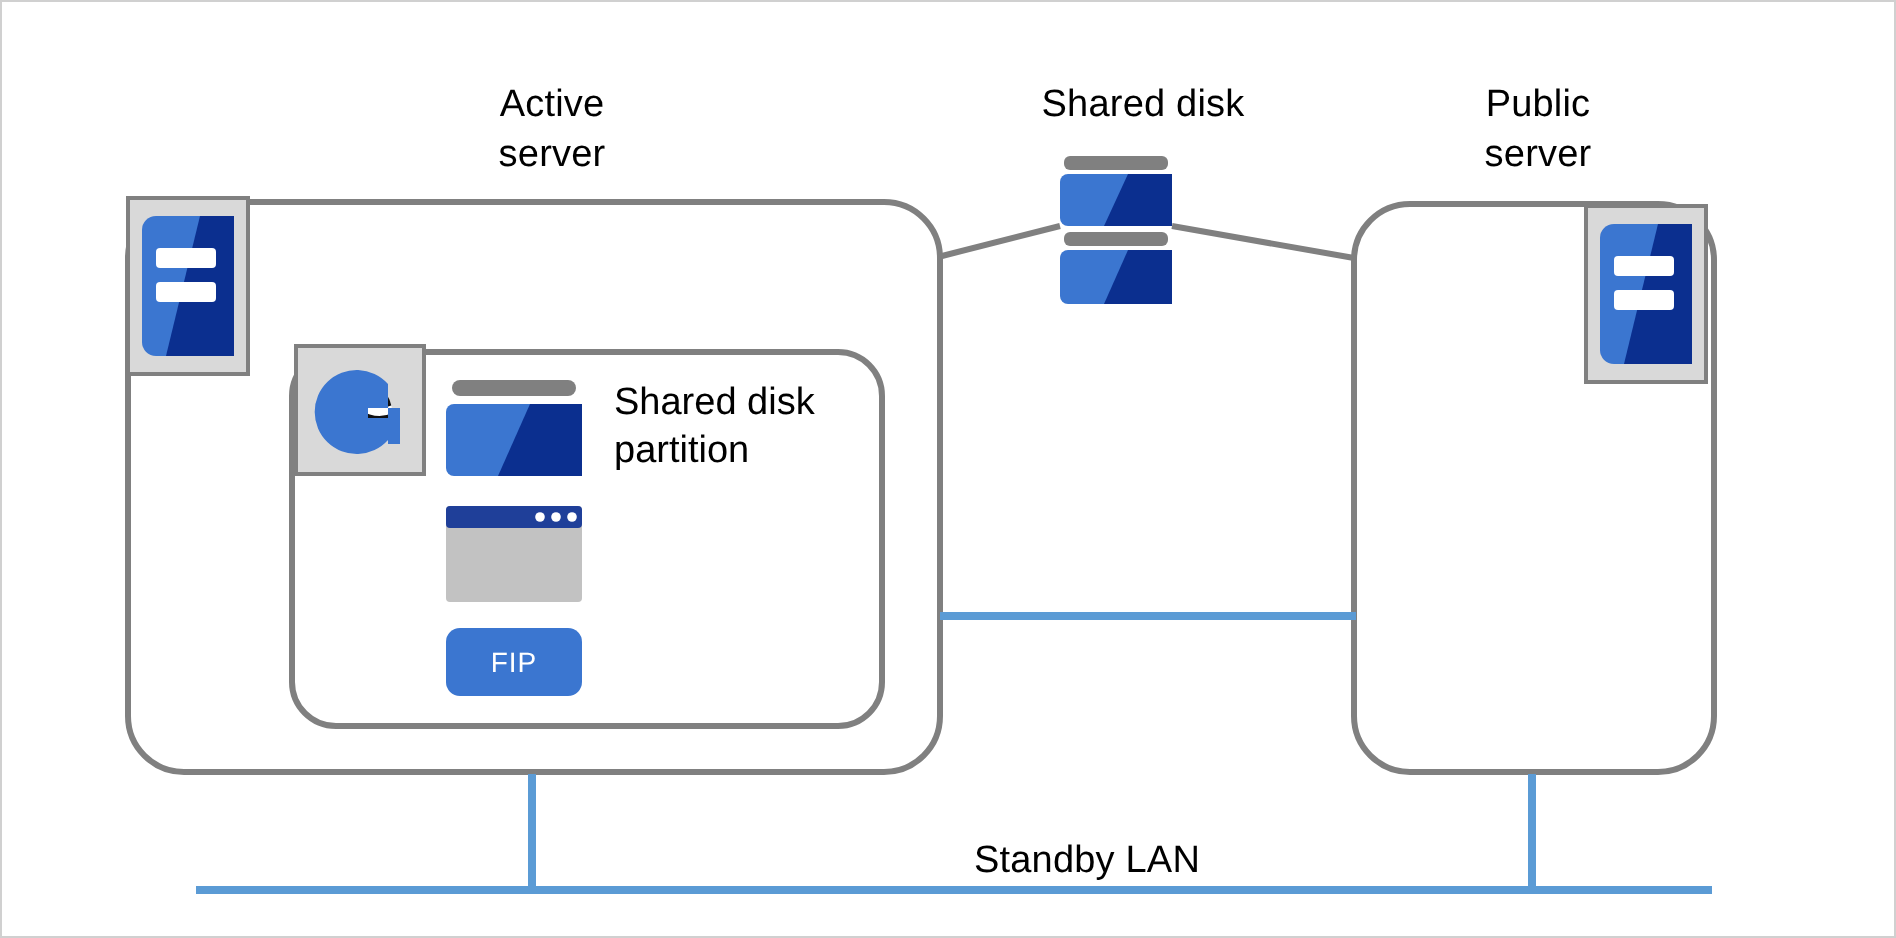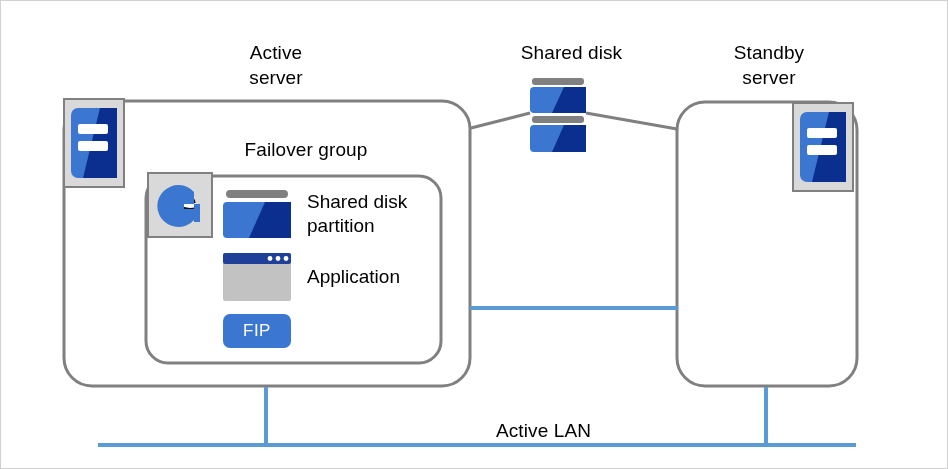--- a/index.html
+++ b/index.html
@@ -97,21 +97,21 @@
     width: 56px;
     height: 74px;
   }
 
   .fip-badge {
     width: 68px;
     height: 34px;
     border-radius: 7px;
     background: #3b76d0;
     color: #ffffff;
-    font-size: 17px;
+    font-size: 14px;
     display: flex;
     align-items: center;
     justify-content: center;
     letter-spacing: 0.5px;
   }
 </style>
 </head>
 <body>
 
 <div id="canvas">
@@ -133,24 +133,23 @@
     <line x1="97" y1="444" x2="855" y2="444" stroke="#5b9bd5" stroke-width="4"></line>
 
     <line x1="265" y1="386" x2="265" y2="444" stroke="#5b9bd5" stroke-width="4"></line>
 
     <line x1="765" y1="386" x2="765" y2="444" stroke="#5b9bd5" stroke-width="4"></line>
   </svg>
 
   <div class="lbl" id="title-active">Active
 server</div>
   <div class="lbl" id="title-shared">Shared disk</div>
-  <div class="lbl" id="title-standby">Standby
+  <div class="lbl" id="title-standby">Public
 server</div>
-  <div class="lbl" id="title-failover">Failover group</div>
-  <div class="lbl" id="title-public">Active  LAN</div>
+  <div class="lbl" id="title-public">Standby  LAN</div>
 
   <div class="icon-server" id="srv-active">
     <svg width="46" height="70" viewBox="0 0 46 70">
       <rect x="0" y="0" width="46" height="70" rx="7" ry="7" fill="#3b76d0"></rect>
       <path d="M29 0 L46 0 L46 70 L12 70 Z" fill="#0b2f8f"></path>
       <rect x="7" y="16" width="30" height="10" rx="2" fill="#ffffff"></rect>
       <rect x="7" y="33" width="30" height="10" rx="2" fill="#ffffff"></rect>
     </svg>
   </div>
 
@@ -202,20 +201,19 @@
   </div>
 
   <div class="res-row" id="row-app">
     <svg width="68" height="48" viewBox="0 0 68 48">
       <rect x="0" y="0" width="68" height="48" rx="2" fill="#c2c2c2"></rect>
       <rect x="0" y="0" width="68" height="11" rx="2" fill="#1f3f99"></rect>
       <circle cx="47" cy="5.5" r="2.4" fill="#ffffff"></circle>
       <circle cx="55" cy="5.5" r="2.4" fill="#ffffff"></circle>
       <circle cx="63" cy="5.5" r="2.4" fill="#ffffff"></circle>
     </svg>
-    <div class="res-label">Application</div>
   </div>
 
   <div class="res-row" id="row-fip">
     <div class="fip-badge">FIP</div>
   </div>
 
 </div>
 
 </body></html>

